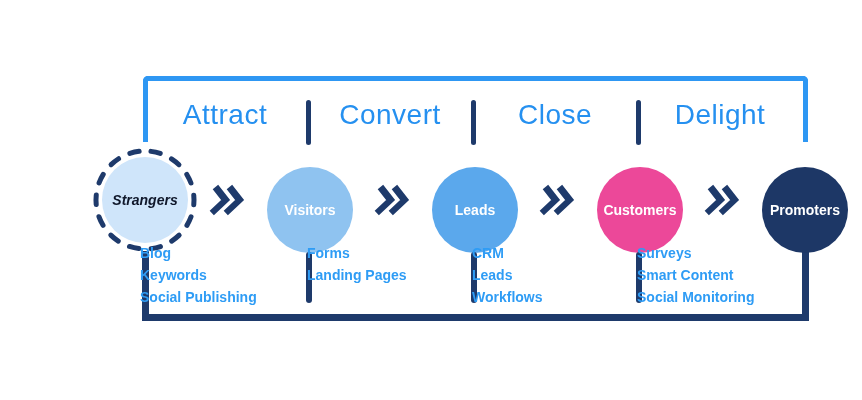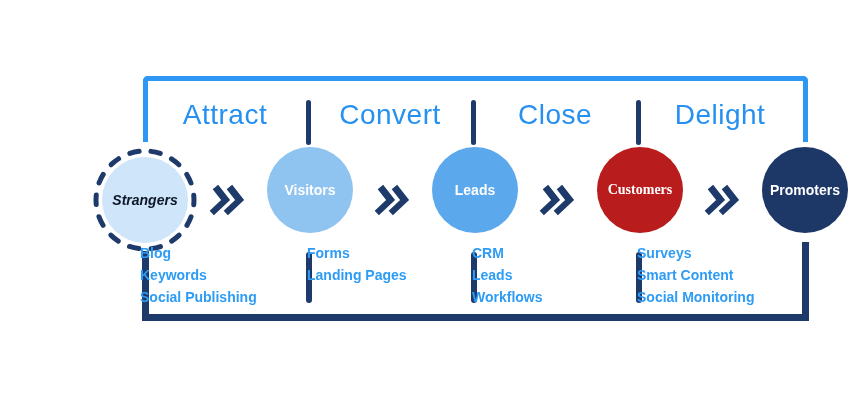--- a/index.html
+++ b/index.html
@@ -81,35 +81,35 @@
     border-radius: 3px;
   }
   .bd0 { left: 266px; }
   .bd1 { left: 431px; }
   .bd2 { left: 596px; }
 
   
   .node {
     position: absolute;
     width: 86px; height: 86px;
-    top: 147px;
+    top: 167px;
     border-radius: 50%;
     display: flex;
     align-items: center;
     justify-content: center;
   }
   .node-label {
     font-size: 14px;
     font-weight: 700;
     color: #ffffff;
     white-space: nowrap;
   }
   .n1 { left: 227px; background: #8fc3f0; }
   .n2 { left: 392px; background: #5ba8ec; }
-  .n3 { left: 557px; background: #b91c1c; font-family: Liberation Serif, serif; }
+  .n3 { left: 557px; background: #ec4899; }
   .n4 { left: 722px; background: #1d3766; }
 
   
   .n0 {
     left: 50px; top: 145px;
     width: 110px; height: 110px;
     background: transparent;
   }
   .n0 svg { position: absolute; left: 0; top: 0; }
   .n0 .node-label { position: relative; color: #0f172a; font-style: italic; }

